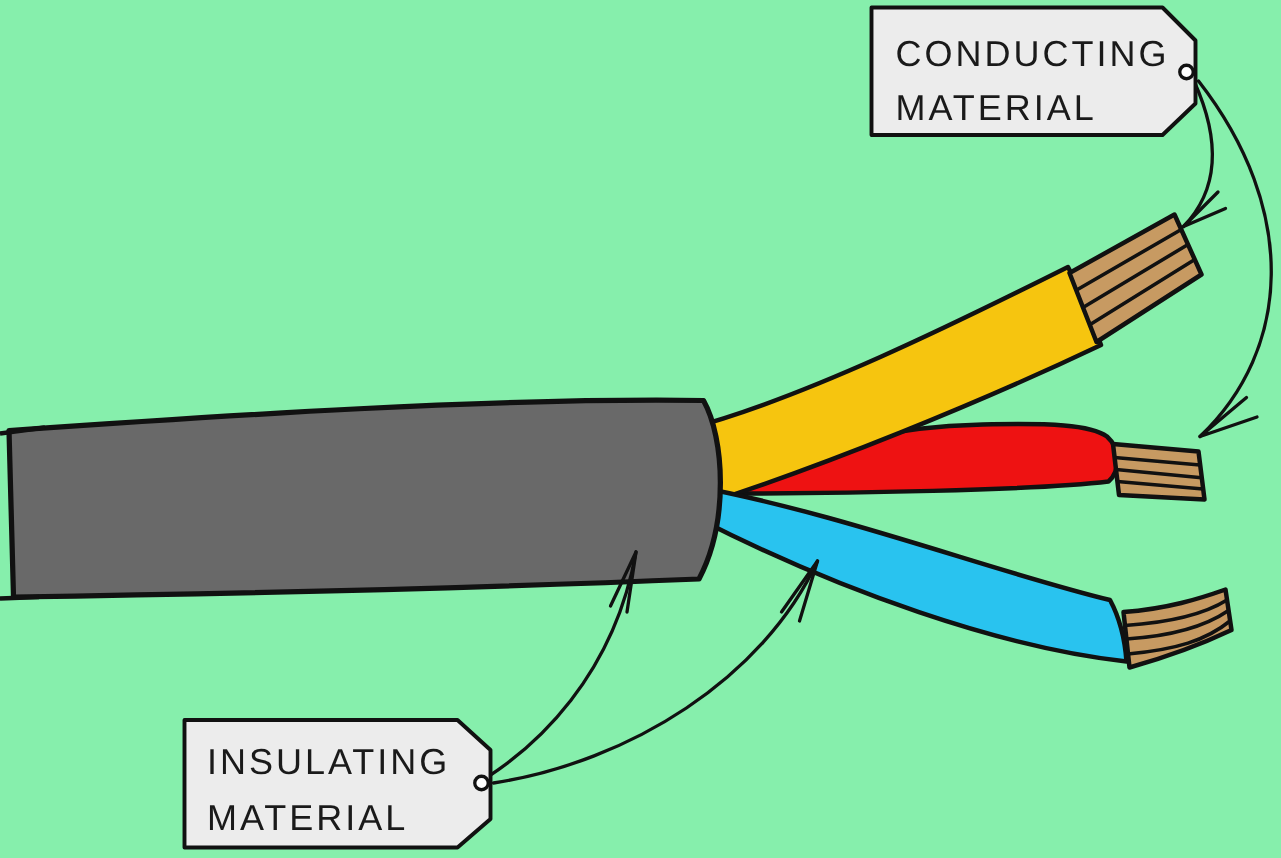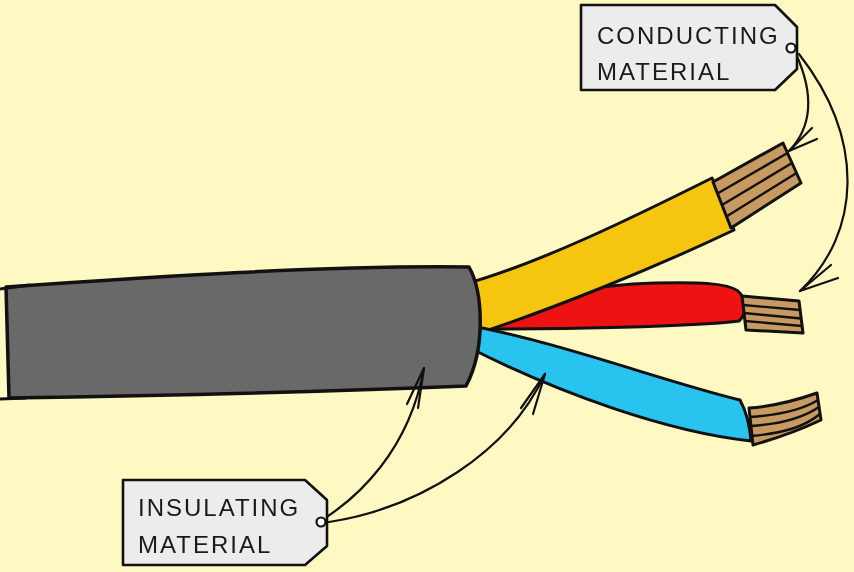--- a/index.html
+++ b/index.html
@@ -8,21 +8,21 @@
     background: #ffffff;
     width: 854px;
     height: 572px;
     overflow: hidden;
     font-family: "Liberation Sans", sans-serif;
   }
   .stage {
     position: relative;
     width: 854px;
     height: 572px;
-    background: #fef9c3;
+    background: #86efac;
   }
   svg text.tag-text {
     font-family: "Liberation Sans", "DejaVu Sans", sans-serif;
     font-size: 24px;
     font-weight: 400;
     letter-spacing: 2px;
   }
 </style>
 </head>
 <body>

